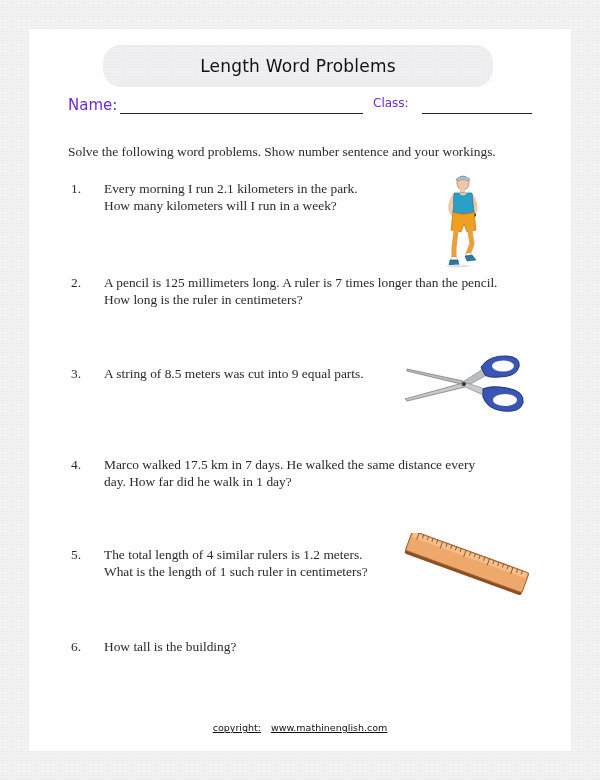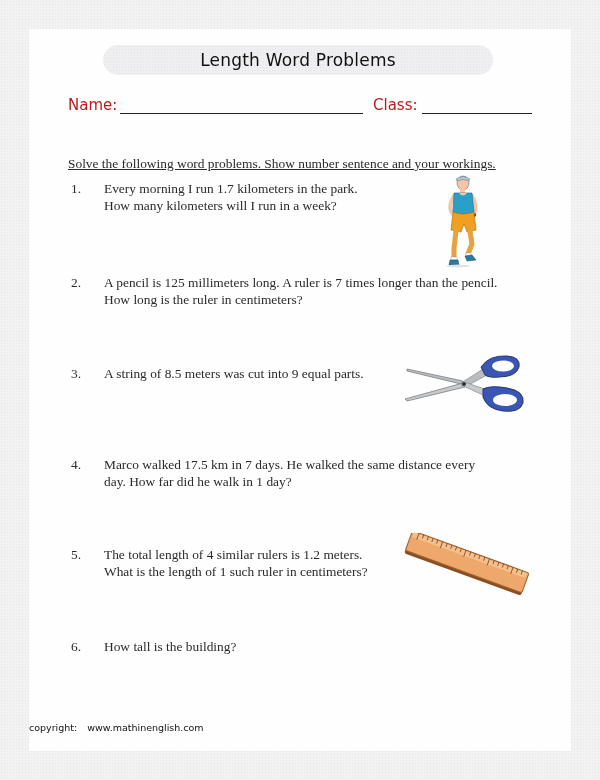--- a/index.html
+++ b/index.html
@@ -21,38 +21,38 @@
       top: 29px;
       width: 542px;
       height: 722px;
       background: #fdfefd;
     }
     .title-pill {
       position: absolute;
       left: 74px;
       top: 16px;
       width: 390px;
-      height: 30px;
+      height: 42px;
       border-radius: 18px;
       background-color: #efeff1;
       background-image: radial-gradient(#e4e4e7 0.6px, transparent 0.7px);
       background-size: 3px 3px;
       display: flex;
       align-items: center;
       justify-content: center;
     }
     .title-text {
       font-family: "DejaVu Sans", sans-serif;
       font-size: 17px;
       color: #111;
       letter-spacing: 0.2px;
     }
     .hand {
       font-family: "DejaVu Sans", sans-serif;
-      color: #b91c1c;
+      color: #6d28d9;
     }
     .name-row {
       position: absolute;
       left: 39px;
       top: 67px;
       width: 470px;
       height: 24px;
     }
     .name-label {
       position: absolute;
@@ -65,42 +65,41 @@
       left: 52px;
       top: 17px;
       width: 243px;
       height: 0;
       border-bottom: 1.5px solid #222;
     }
     .class-label {
       position: absolute;
       left: 305px;
       top: 0;
-      font-size: 15px;
+      font-size: 12px;
     }
     .class-line {
       position: absolute;
       left: 354px;
       top: 17px;
       width: 110px;
       height: 0;
       border-bottom: 1.5px solid #222;
     }
     .serif {
       font-family: "Liberation Serif", "DejaVu Serif", serif;
       color: #2a2a2a;
       font-size: 13.4px;
       line-height: 17px;
     }
     .instructions {
       position: absolute;
       left: 39px;
-      top: 126px;
+      top: 114px;
       white-space: nowrap;
-      text-decoration: underline;
     }
     .question {
       position: absolute;
       left: 42px;
       width: 460px;
     }
     .q-num {
       position: absolute;
       left: 0;
       top: 0;
@@ -116,24 +115,26 @@
       white-space: nowrap;
     }
     .illus {
       position: absolute;
     }
     .copyright {
       position: absolute;
       left: 0;
       top: 693px;
       width: 542px;
+      text-align: center;
       font-family: "DejaVu Sans", sans-serif;
       font-size: 9.5px;
       color: #111;
       word-spacing: 1px;
+      text-decoration: underline;
     }
     .copyright .gap { display: inline-block; width: 10px; }
   </style>
 </head>
 <body>
 
 <div class="page">
 
   <div class="title-pill">
     <span class="title-text">Length Word Problems</span>
@@ -144,21 +145,21 @@
     <span class="name-line"></span>
     <span class="class-label">Class:</span>
     <span class="class-line"></span>
   </div>
 
   <div class="instructions serif">Solve the following word problems. Show number sentence and your workings.</div>
 
   <div class="question serif" style="top:151px;">
     <span class="q-num">1.</span>
     <div class="q-text">
-      <span class="q-line">Every morning I run 1.7 kilometers in the park.</span>
+      <span class="q-line">Every morning I run 2.1 kilometers in the park.</span>
       <span class="q-line">How many kilometers will I run in a week?</span>
     </div>
   </div>
 
   <svg class="illus" style="left:402px; top:145px;" width="60" height="95" viewBox="0 0 60 95">
 
     <ellipse cx="32" cy="9" rx="6" ry="7" fill="#f2c7a8" stroke="#8a6a55" stroke-width="0.6"></ellipse>
     <path d="M25 5 Q32 0 39 5 L38 7 Q32 4 26 7 Z" fill="#a9c7d6" stroke="#5a7a88" stroke-width="0.5"></path>
 
     <rect x="29" y="15" width="5" height="4" fill="#f2c7a8"></rect>

